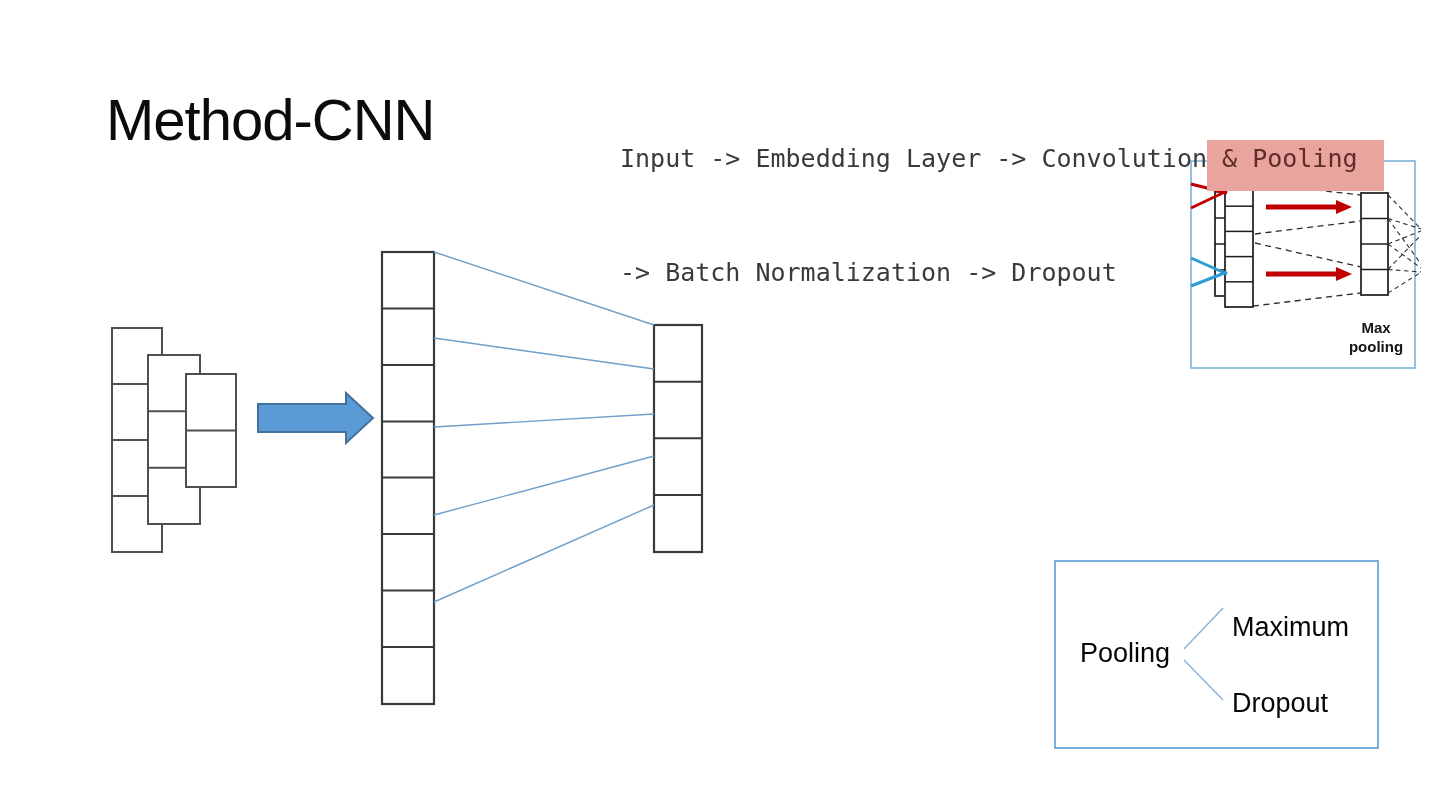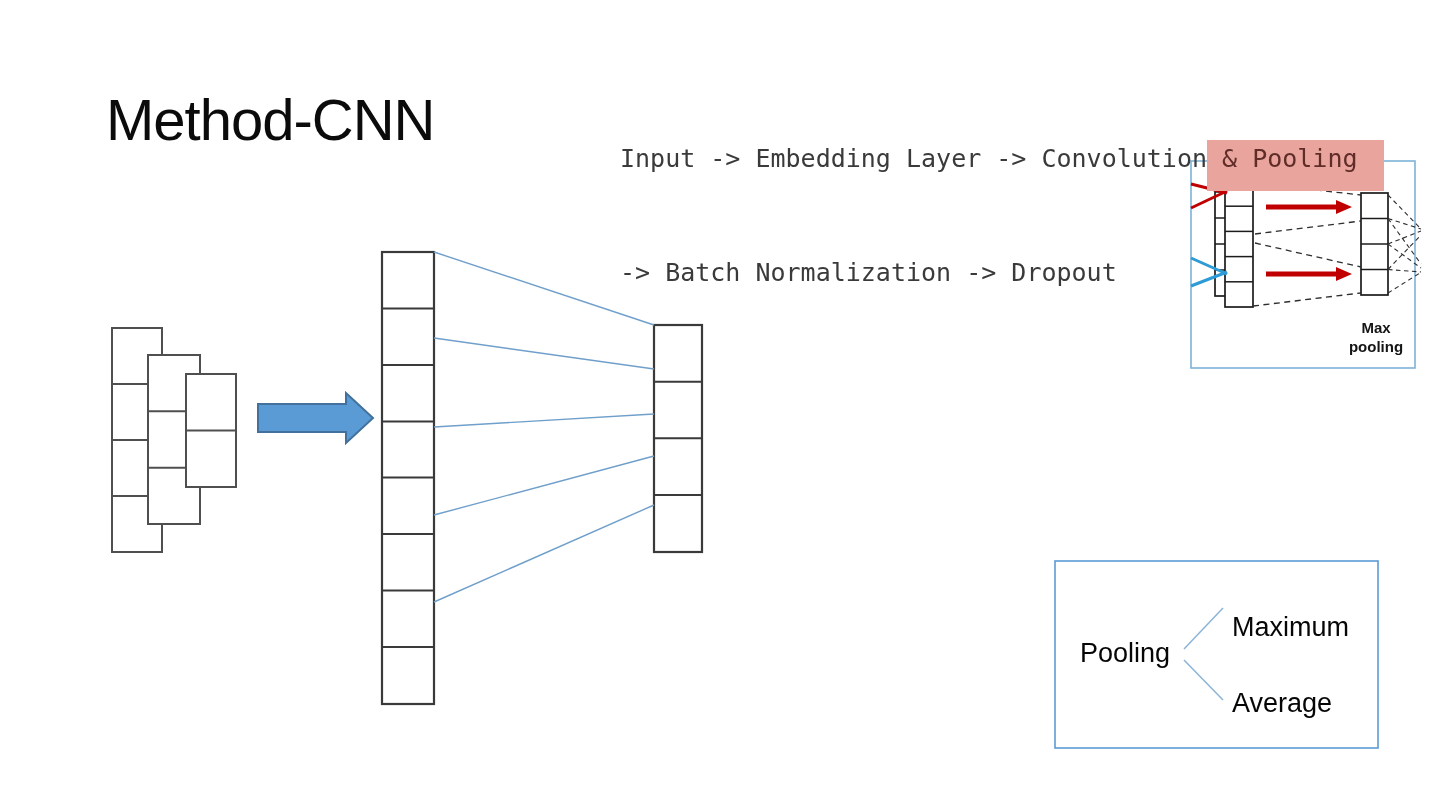--- a/index.html
+++ b/index.html
@@ -187,15 +187,15 @@
     <div class="code-line">-&gt; Batch Normalization -&gt; Dropout</div>
   </div>
 
   <div class="figcap figcap-right">
     <div>Max</div>
     <div>pooling</div>
   </div>
 
   <div class="pool-label pool-root">Pooling</div>
   <div class="pool-label pool-max">Maximum</div>
-  <div class="pool-label pool-avg">Average</div>
+  <div class="pool-label pool-avg">Dropout</div>
 
 </div>
 
 </body></html>

